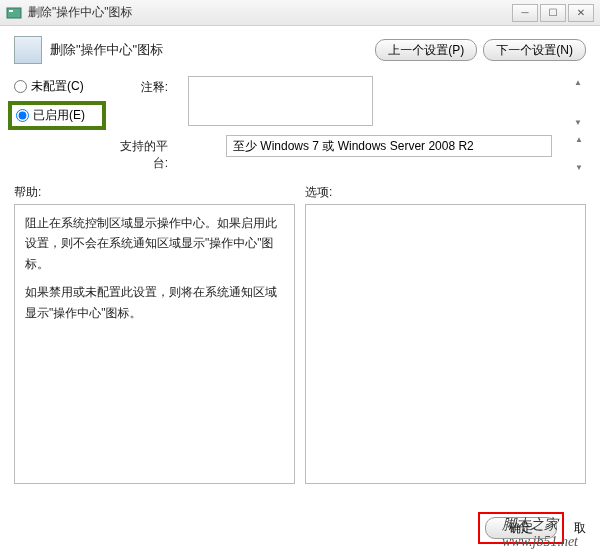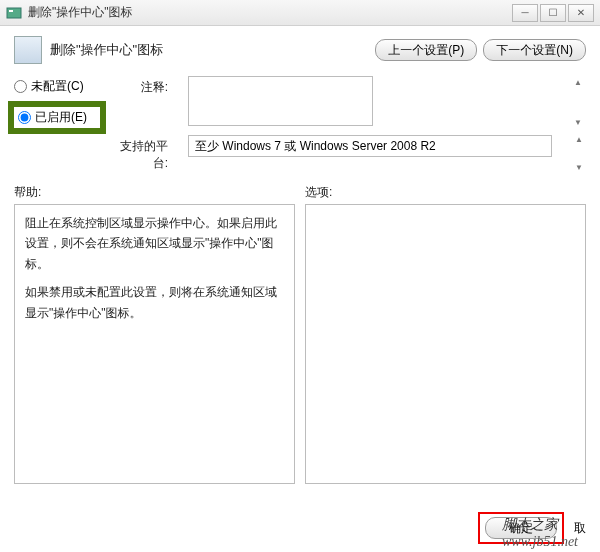--- a/index.html
+++ b/index.html
@@ -11,26 +11,26 @@
 .wcbtn { width: 26px; height: 18px; border: 1px solid #b8b8b8; background: linear-gradient(#fdfdfd,#e6e6e6); font-size: 10px; display: flex; align-items: center; justify-content: center; color: #555; cursor: pointer; }
 .header { display: flex; align-items: center; padding: 10px 14px 8px; }
 .hicon { width: 28px; height: 28px; margin-right: 8px; border: 1px solid #9aa; background: linear-gradient(#e8f0f8,#c8d8e8); }
 .htitle { flex: 1; font-size: 13px; color: #222; }
 .navbtns { display: flex; gap: 6px; }
 button.std { height: 22px; padding: 0 12px; border: 1px solid #9a9a9a; background: linear-gradient(#fdfdfd,#e2e2e2); font-size: 12px; cursor: pointer; border-radius: 10px; font-family: inherit; }
 .config { padding: 4px 14px 6px; display: flex; gap: 10px; }
 .radios { width: 86px; display: flex; flex-direction: column; gap: 10px; padding-top: 2px; }
 .radio-row { display: flex; gap: 4px; cursor: pointer; }
 .radio-row input { margin: 0; }
-.highlight { border: 6px solid #4d7c0f; padding: 2px 4px; margin: -4px -6px; }
+.highlight { border: 4px solid #4d7c0f; padding: 2px 4px; margin: -4px -6px; }
 .rightcol { flex: 1; display: flex; flex-direction: column; gap: 6px; }
 .fieldrow { display: flex; gap: 20px; }
 .fieldlabel { width: 58px; text-align: right; color: #222; padding-top: 3px; }
 .comment-box { flex: 1; height: 50px; border: 1px solid #bcbcbc; background: #fff; padding: 4px; overflow: auto; resize: none; font-family: inherit; }
-.platform-box { flex: 1; height: 22px; border: 1px solid #bcbcbc; background: #fff; padding: 3px 6px; display: flex; align-items: center; justify-content: space-between; }
+.platform-box { flex: 1; height: 22px; border: 1px solid #bcbcbc; background: #fff; padding: 3px 6px; display: flex; align-items: center; justify-content: space-between; margin-left: 38px; }
 .scrollhint { width: 14px; display: flex; flex-direction: column; align-items: center; justify-content: space-between; }
 .arrow { font-size: 8px; color: #777; cursor: pointer; }
 .split { display: flex; gap: 10px; padding: 0 14px; margin-top: 6px; height: 300px; }
 .split-col { flex: 1; display: flex; flex-direction: column; }
 .split-label { height: 18px; color: #222; margin-bottom: 2px; }
 .panel { flex: 1; border: 1px solid #bcbcbc; background: #fff; padding: 8px 10px; font-size: 12px; color: #222; line-height: 1.7; overflow: auto; }
 .panel p { margin-bottom: 8px; }
 .footer { position: absolute; bottom: 8px; right: 14px; display: flex; gap: 10px; align-items: center; }
 .btn-ok-wrap { border: 2px solid #e00; padding: 3px 5px; text-decoration: underline; }
 .watermark { position: absolute; right: 22px; bottom: 2px; font-size: 14px; color: #333; font-style: italic; font-family: Liberation Serif, serif; }

